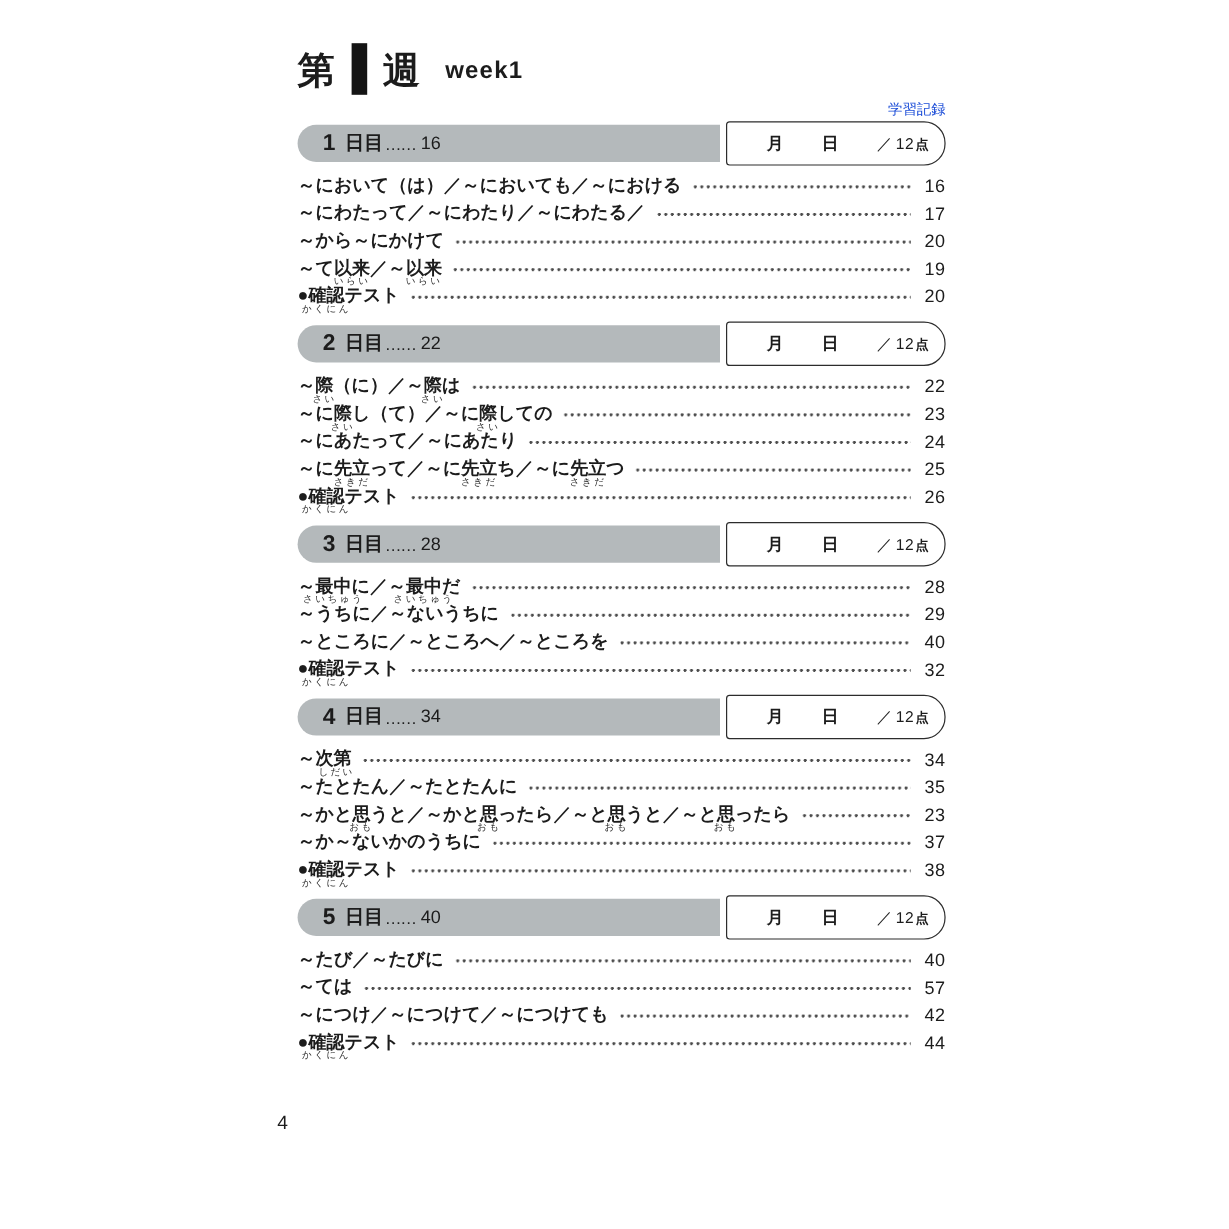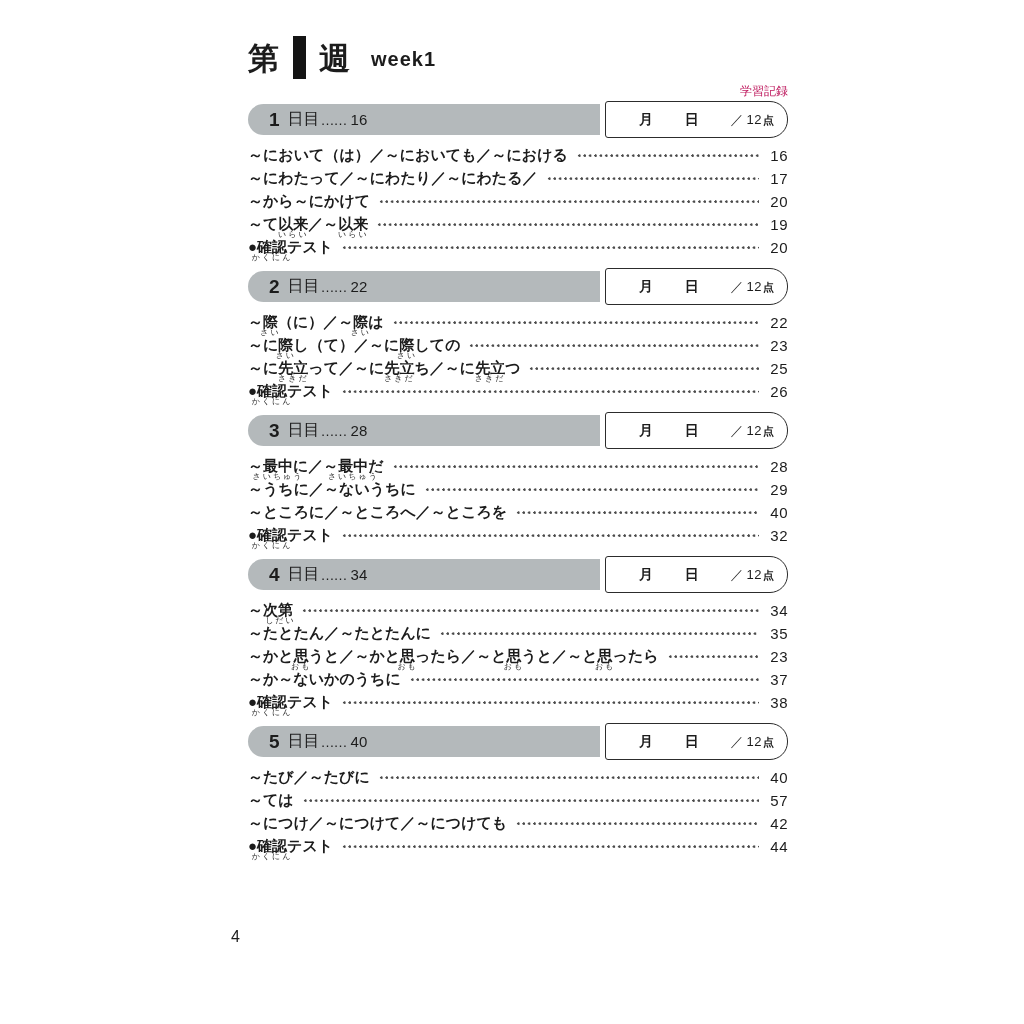--- a/index.html
+++ b/index.html
@@ -11,32 +11,32 @@
     overflow:hidden;
   }
   .content {
     position:absolute; left:248px; top:34px; width:540px;
   }
   
   .week-header { display:flex; align-items:center; height:50px; }
   .h-dai, .h-shu { font-size:31px; font-weight:bold; letter-spacing:1px; }
   .h-onebar { width:13px; height:43px; background:#141414; margin:0 13px 4px 13px; }
   .h-week-en { font-size:20px; font-weight:bold; margin-left:20px; letter-spacing:1px; }
-  .record-label { text-align:right; font-size:12px; line-height:14px; margin:0 0 3px 0; color:#be185d; }
+  .record-label { text-align:right; font-size:12px; line-height:14px; margin:0 0 3px 0; color:#1d4ed8; }
   
   .day { margin-bottom:6px; }
   .day-header { position:relative; height:37px; margin-bottom:9px; }
   .day-bar {
     position:absolute; left:0; top:3px; width:352px; height:31px;
     background:var(--bar-gray,#b4b9bb);
     border-radius:16px 0 0 16px;
     display:flex; align-items:center; padding-left:21px;
   }
   .day-num { font-size:19px; font-weight:bold; margin-right:8px; }
-  .day-label { font-size:16px; font-weight:normal; }
+  .day-label { font-size:16px; font-weight:bold; }
   .day-dots { font-size:14px; margin:0 2px 0 1px; letter-spacing:-1px; }
   .day-page { font-size:15px; margin-left:2px; }
   .record-box {
     position:absolute; right:0; top:0; width:183px; height:37px;
     border:1.5px solid #2c2c2c; background:#fff;
     border-radius:3px 18px 18px 3px;
     display:flex; align-items:center; justify-content:space-between;
     padding:0 13px 0 33px;
   }
   .rb-month, .rb-day { font-size:14px; font-weight:bold; }
@@ -153,20 +153,25 @@
     <span class="leader"></span>
     <span class="item-page">22</span>
   </div>
 
   <div class="item">
     <span class="item-text"><span class="seg">～に</span><span class="seg">際<span class="furi">さい</span></span><span class="seg">し（て）／～に</span><span class="seg">際<span class="furi">さい</span></span><span class="seg">しての</span></span>
     <span class="leader"></span>
     <span class="item-page">23</span>
   </div>
 
+  <div class="item">
+    <span class="item-text"><span class="seg">～にあたって／～にあたり</span></span>
+    <span class="leader"></span>
+    <span class="item-page">24</span>
+  </div>
 
   <div class="item">
     <span class="item-text"><span class="seg">～に</span><span class="seg">先立<span class="furi">さきだ</span></span><span class="seg">って／～に</span><span class="seg">先立<span class="furi">さきだ</span></span><span class="seg">ち／～に</span><span class="seg">先立<span class="furi">さきだ</span></span><span class="seg">つ</span></span>
     <span class="leader"></span>
     <span class="item-page">25</span>
   </div>
 
   <div class="item">
     <span class="item-text"><span class="seg">●</span><span class="seg">確認<span class="furi">かくにん</span></span><span class="seg">テスト</span></span>
     <span class="leader"></span>

